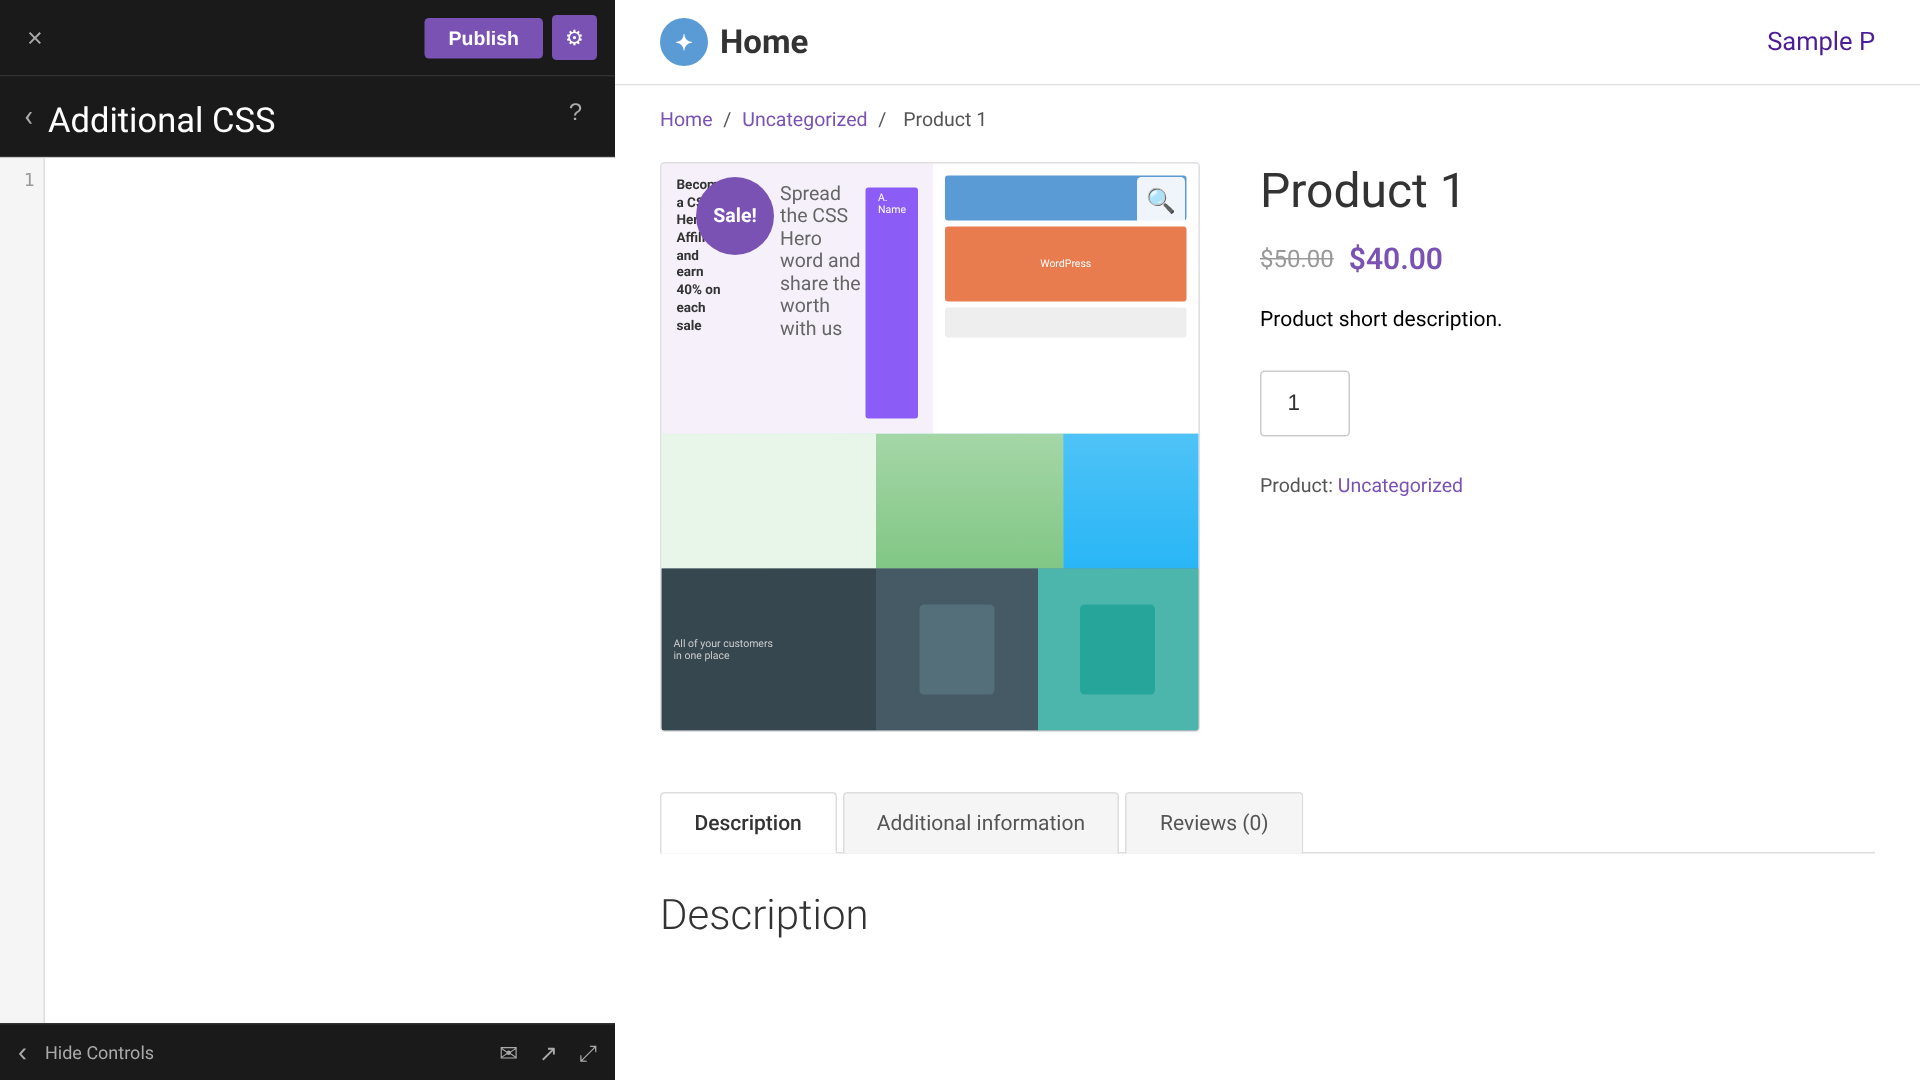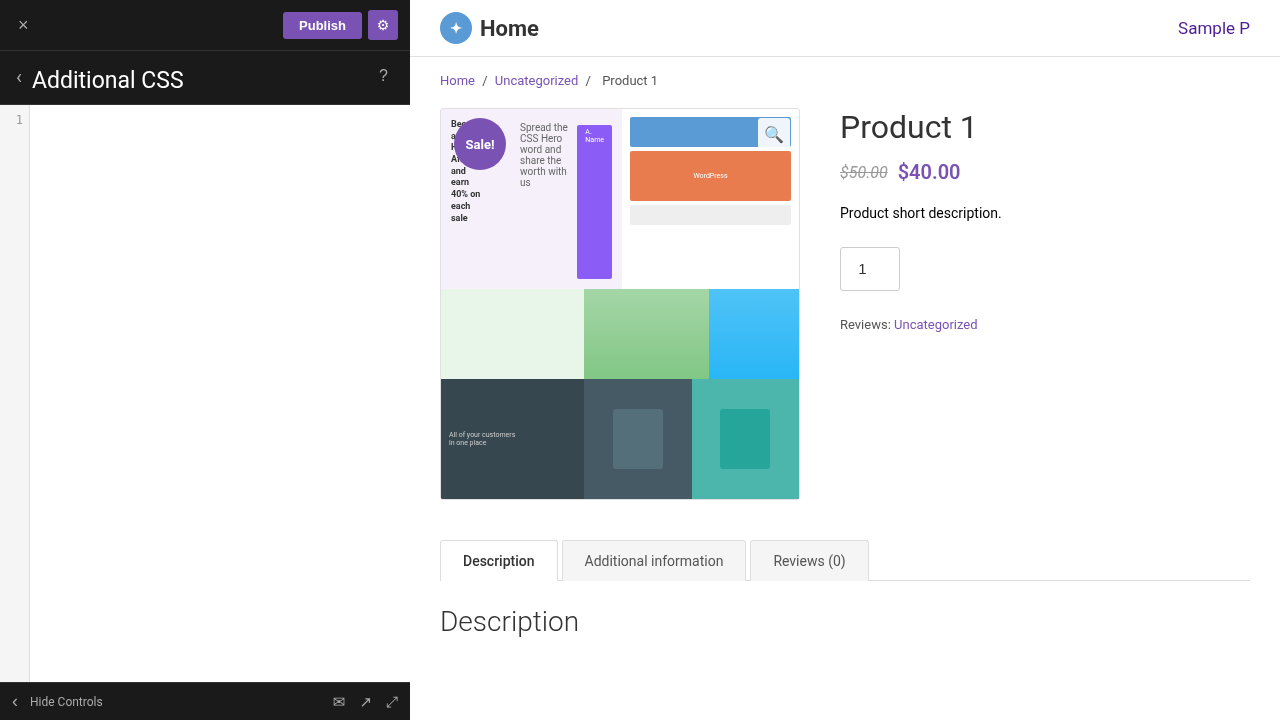--- a/index.html
+++ b/index.html
@@ -222,21 +222,21 @@
 
     
     .product-images {
       flex: 1;
       position: relative;
       max-width: 360px;
     }
     .sale-badge {
       position: absolute;
       top: 10px;
-      left: 14px;
+      left: 24px;
       background: #7952b3;
       color: #fff;
       border-radius: 50%;
       width: 52px;
       height: 52px;
       display: flex;
       align-items: center;
       justify-content: center;
       font-size: 13px;
       font-weight: 700;
@@ -290,21 +290,21 @@
       justify-content: center;
       padding: 10px;
     }
     .css-hero-text {
       font-size: 9px;
       font-weight: 700;
       color: #333;
       line-height: 1.3;
     }
     .css-hero-sub {
-      font-size: 10px;
+      font-size: 13px;
       color: #666;
       margin-top: 3px;
       margin-left: 36px;
     }
     .affiliate-btn {
       background: #8b5cf6;
       color: #fff;
       border: none;
       border-radius: 2px;
       padding: 3px 8px;
@@ -359,21 +359,21 @@
     }
     .mid-mid {
       width: 35%;
       background: linear-gradient(to bottom, #a5d6a7, #81c784);
     }
     .mid-right {
       width: 25%;
       background: linear-gradient(to bottom, #4fc3f7, #29b6f6);
     }
     .product-img-bottom {
-      height: 120px;
+      height: 108px;
       background: #2d3748;
       display: flex;
     }
     .bot-left {
       width: 40%;
       background: #37474f;
       padding: 8px;
       display: flex;
       flex-direction: column;
       justify-content: center;
@@ -420,21 +420,20 @@
     .product-price {
       margin-bottom: 18px;
       display: flex;
       align-items: center;
       gap: 10px;
     }
     .price-old {
       color: #999;
       text-decoration: line-through;
       font-size: 16px;
-      font-style: italic;
     }
     .price-new {
       color: #7952b3;
       font-size: 20px;
       font-weight: 600;
     }
     .product-short-desc {
       color: #000000;
       font-size: 14px;
       margin-bottom: 22px;
@@ -620,21 +619,21 @@
         <h1 class="product-title">Product 1</h1>
         <div class="product-price">
           <span class="price-old">$50.00</span>
           <span class="price-new">$40.00</span>
         </div>
         <div class="product-short-desc">Product short description.</div>
         <div class="add-to-cart-row">
           <input type="number" class="qty-input" value="1" min="1" style="">
         </div>
         <div class="product-category">
-          <span>Reviews:</span>
+          <span>Product:</span>
           <a>Uncategorized</a>
         </div>
       </div>
     </div>
 
     <div class="product-tabs">
       <div class="tabs-nav">
         <div class="tab-item active">Description</div>
         <div class="tab-item">Additional information</div>
         <div class="tab-item">Reviews (0)</div>

